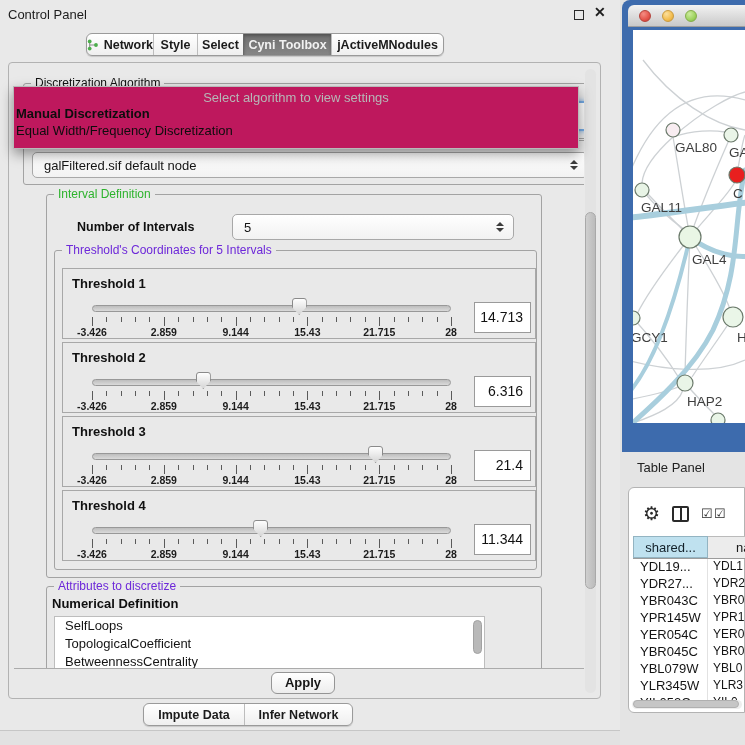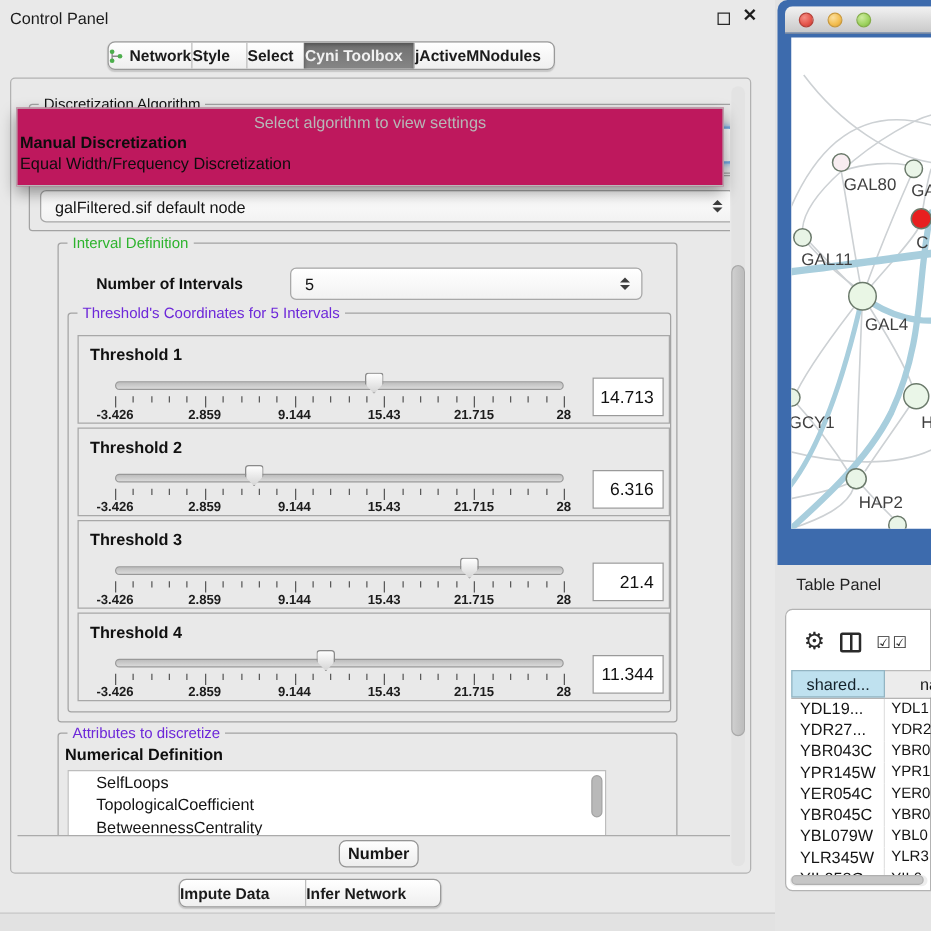--- a/index.html
+++ b/index.html
@@ -8,21 +8,21 @@
   .abs { position:absolute; }
 
   
   #left-window { left:0; top:0; width:620px; height:731px; background:#e9e9e9; border-bottom:1px solid #c6c6c6; }
   #cp-title { left:8px; top:7px; font-size:13px; color:#1c1c1c; }
   #float-btn { left:574px; top:10px; width:10px; height:10px; border:1.6px solid #2a2a2a; background:transparent; }
   #close-btn { left:594px; top:4px; font-size:14px; font-weight:bold; color:#1d1d1d; }
 
   
   .segctl { display:flex; border:1px solid #9a9a9a; border-radius:6px; overflow:hidden; height:23px; background:linear-gradient(#ffffff,#efefef); box-shadow:0 1px 1px rgba(0,0,0,.15); }
-  .seg { display:flex; align-items:center; justify-content:flex-start; gap:5px; font-size:12.5px; font-weight:bold; color:#1b1b1b; border-left:1px solid #bdbdbd; height:100%; }
+  .seg { display:flex; align-items:center; justify-content:center; gap:5px; font-size:12.5px; font-weight:bold; color:#1b1b1b; border-left:1px solid #bdbdbd; height:100%; }
   .seg:first-child { border-left:none; }
   .seg.sel { background:linear-gradient(#6f6f6f,#868686); color:#f1f1f1; border-left-color:#6a6a6a; box-shadow:inset 0 2px 3px rgba(0,0,0,.25); }
   #top-tabs { left:86px; top:33px; }
   #bottom-tabs { left:143px; top:703px; }
 
   
   #content-panel { left:8px; top:62px; width:593px; height:637px; border:1px solid #b2b2b2; border-radius:4px; background:#e9e9e9; }
   #viewport { position:absolute; left:5px; top:4px; width:570px; height:602px; overflow:hidden; border-bottom:1px solid #ababab; }
   #main-scrollbar { position:absolute; left:576px; top:6px; width:11px; height:624px; background:#e3e3e3; border-radius:6px; }
   #main-scroll-thumb { position:absolute; left:0px; top:143px; width:11px; height:377px; background:linear-gradient(90deg,#cfcfcf,#bcbcbc); border:1px solid #a9a9a9; border-radius:6px; }
@@ -52,21 +52,21 @@
   .t-thumb { position:absolute; width:15px; height:17px; top:29px; background:linear-gradient(#fefefe,#d6d6d6); border:1px solid #8a8a8a; border-radius:3px; clip-path:polygon(0 0,100% 0,100% 52%,50% 100%,0 52%); }
   .tick { position:absolute; width:1px; background:#5a5a5a; top:48px; }
   .tick.major { height:9px; }
   .tick.minor { height:5px; top:48px; }
   .tick-lab { position:absolute; top:57px; width:50px; text-align:center; font-size:10.5px; font-weight:bold; color:#1c1c1c; }
   .t-value { position:absolute; left:411px; top:33px; width:57px; height:31px; background:#fff; border:1px solid #9a9a9a; font-size:14px; color:#111; text-align:right; line-height:29px; padding-right:7px; }
 
   
   #attr-subtitle { position:absolute; left:5px; top:9px; font-size:13px; font-weight:bold; color:#0f0f0f; }
   #attr-list { position:absolute; left:7px; top:29px; width:431px; height:118px; background:#fff; border:1px solid #bdbdbd; overflow:hidden; }
-  .attr-item { font-size:13px; color:#141414; line-height:18px; padding-left:22px; }
+  .attr-item { font-size:13px; color:#141414; line-height:18px; padding-left:10px; }
   #attr-scrollbar { position:absolute; right:2px; top:2px; width:9px; height:112px; }
   #attr-scroll-thumb { position:absolute; left:0; top:1px; width:9px; height:34px; background:#b9b9b9; border:1px solid #a2a2a2; border-radius:5px; }
 
   #apply-btn { left:262px; top:609px; width:64px; height:22px; background:linear-gradient(#ffffff,#ededed); border:1px solid #959595; border-radius:6px; font-size:13px; font-weight:bold; color:#161616; text-align:center; line-height:20px; }
 
   
   #net-frame { left:622px; top:0; width:123px; height:452px; background:#3d6bad; border-top-left-radius:8px; }
   #mac-titlebar { left:628px; top:5px; width:117px; height:22px; background:linear-gradient(#f2f2f2,#c9c9c9); border-top-left-radius:6px; border-bottom:1px solid #9e9e9e; }
   .traffic { position:absolute; top:5px; width:12px; height:12px; border-radius:50%; }
   #tl-red   { left:11px; background:radial-gradient(circle at 35% 30%, #f58d83, #e4544a 60%, #c03a33); border:1px solid #b5423a; }
@@ -339,21 +339,21 @@
     <div id="algo-popup" class="abs">
       <div id="popup-placeholder">Select algorithm to view settings</div>
       <div class="popup-opt bold">Manual Discretization</div>
       <div class="popup-opt">Equal Width/Frequency Discretization</div>
     </div>
 
     <div id="main-scrollbar">
         <div id="main-scroll-thumb"></div>
       </div>
 
-    <div id="apply-btn" class="abs">Number</div>
+    <div id="apply-btn" class="abs">Apply</div>
   </div>
 
   <div id="bottom-tabs" class="abs segctl">
       <div class="seg" style="width: 100px;">
         <span>Impute Data</span>
       </div>
       <div class="seg" style="width: 108px;">
         <span>Infer Network</span>
       </div>
     </div>

